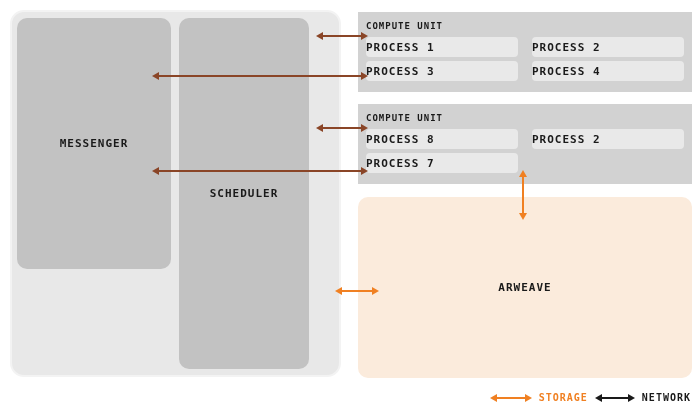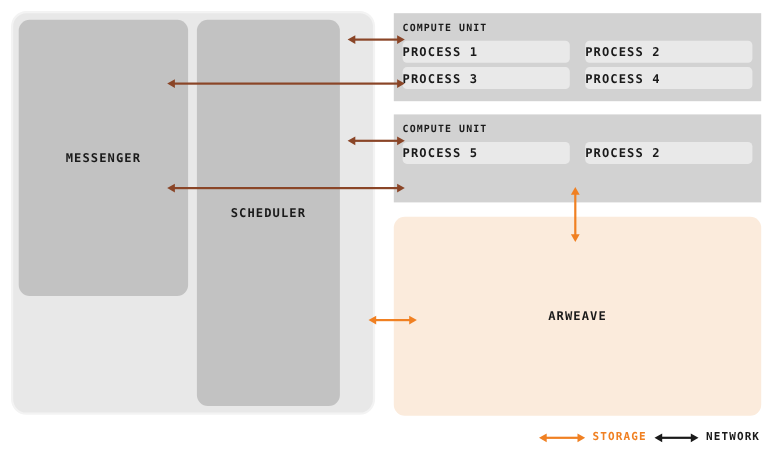--- a/index.html
+++ b/index.html
@@ -107,24 +107,27 @@
     <div class="proc">
         <span>PROCESS 4</span>
       </div>
   </div>
 </div>
 
 <div class="abs cu" style="top:104px;">
   <div class="cu-label">COMPUTE UNIT</div>
   <div class="proc-grid">
     <div class="proc">
-        <span>PROCESS 5</span>
+        <span>PROCESS 8</span>
       </div>
     <div class="proc">
         <span>PROCESS 2</span>
+      </div>
+    <div class="proc">
+        <span>PROCESS 7</span>
       </div>
   </div>
 </div>
 
 <div class="abs arweave">
   <span>ARWEAVE</span>
 </div>
 
 <div class="abs h-arrow brown" style="left:322px;top:35px;width:40px;"></div>
 <div class="abs h-arrow brown" style="left:158px;top:75px;width:204px;"></div>

